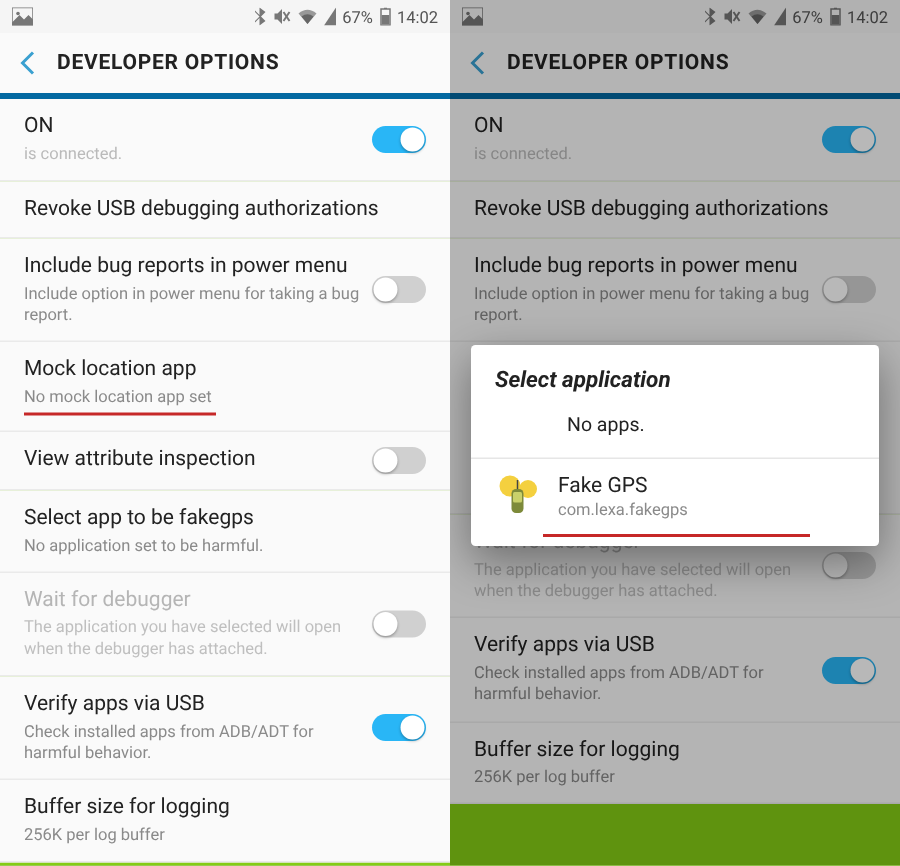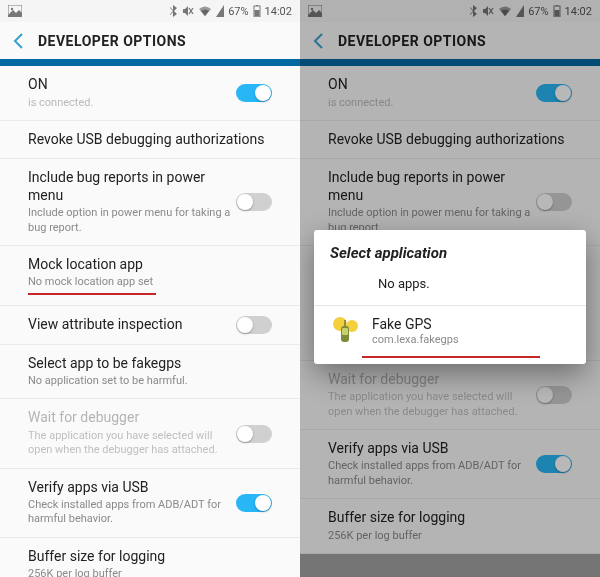--- a/index.html
+++ b/index.html
@@ -1,26 +1,26 @@
 <!DOCTYPE html>
 <html><head>
 <meta charset="utf-8">
 <style>
 * { margin: 0; padding: 0; box-sizing: border-box; }
 body { font-family: -apple-system, Roboto, "Segoe UI", Arial, sans-serif; background: #fff; width: 600px; height: 577px; overflow: hidden; }
 .container { display: flex; width: 600px; height: 577px; }
-.screen { width: 300px; height: 577px; background: #a3a3a3; position: relative; overflow: hidden; }
+.screen { width: 300px; height: 577px; background: #84cc16; position: relative; overflow: hidden; }
 .screen.dimmed::before { content: ""; position: absolute; inset: 0; background: rgba(0,0,0,0.28); z-index: 5; pointer-events: none; }
 .statusbar { height: 22px; background: #f5f5f5; display: flex; justify-content: flex-end; align-items: center; gap: 4px; padding: 0 8px; font-size: 11px; color: #555; position: relative; z-index: 2; }
 .statusbar .left { margin-right: auto; display: flex; align-items: center; }
-.header { height: 44px; background: #fafafa; display: flex; align-items: center; padding: 0 12px; border-bottom: 7px solid #0369a1; position: relative; z-index: 2; }
+.header { height: 44px; background: #fafafa; display: flex; align-items: center; padding: 0 12px; border-bottom: 4px solid #0369a1; position: relative; z-index: 2; }
 .header .back { color: #3aa0d0; margin-right: 14px; font-size: 18px; }
 .header .title { font-size: 14px; font-weight: 700; color: #222; letter-spacing: 0.5px; }
 .content { position: relative; z-index: 2; }
-.row { padding: 10px 28px; border-bottom: 1px solid #eaeaea; display: flex; align-items: center; background: #fafafa; }
+.row { padding: 10px 16px; border-bottom: 1px solid #eaeaea; display: flex; align-items: center; background: #fafafa; }
 .row .txt { flex: 1; }
 .row .title { font-size: 14px; color: #222; line-height: 1.25; }
 .row .sub { font-size: 11px; color: #8a8a8a; line-height: 1.3; margin-top: 2px; }
 .row.partial .sub.frag { color: #bababa; }
 .row.disabled .title { color: #b5b5b5; }
 .row.disabled .sub { color: #bfbfbf; }
 .toggle { width: 36px; height: 18px; border-radius: 10px; position: relative; flex-shrink: 0; }
 .toggle .knob { width: 16px; height: 16px; background: #fff; border-radius: 50%; position: absolute; top: 1px; box-shadow: 0 1px 2px rgba(0,0,0,0.3); }
 .toggle.on { background: #29b6f6; }
 .toggle.on .knob { right: 1px; }

